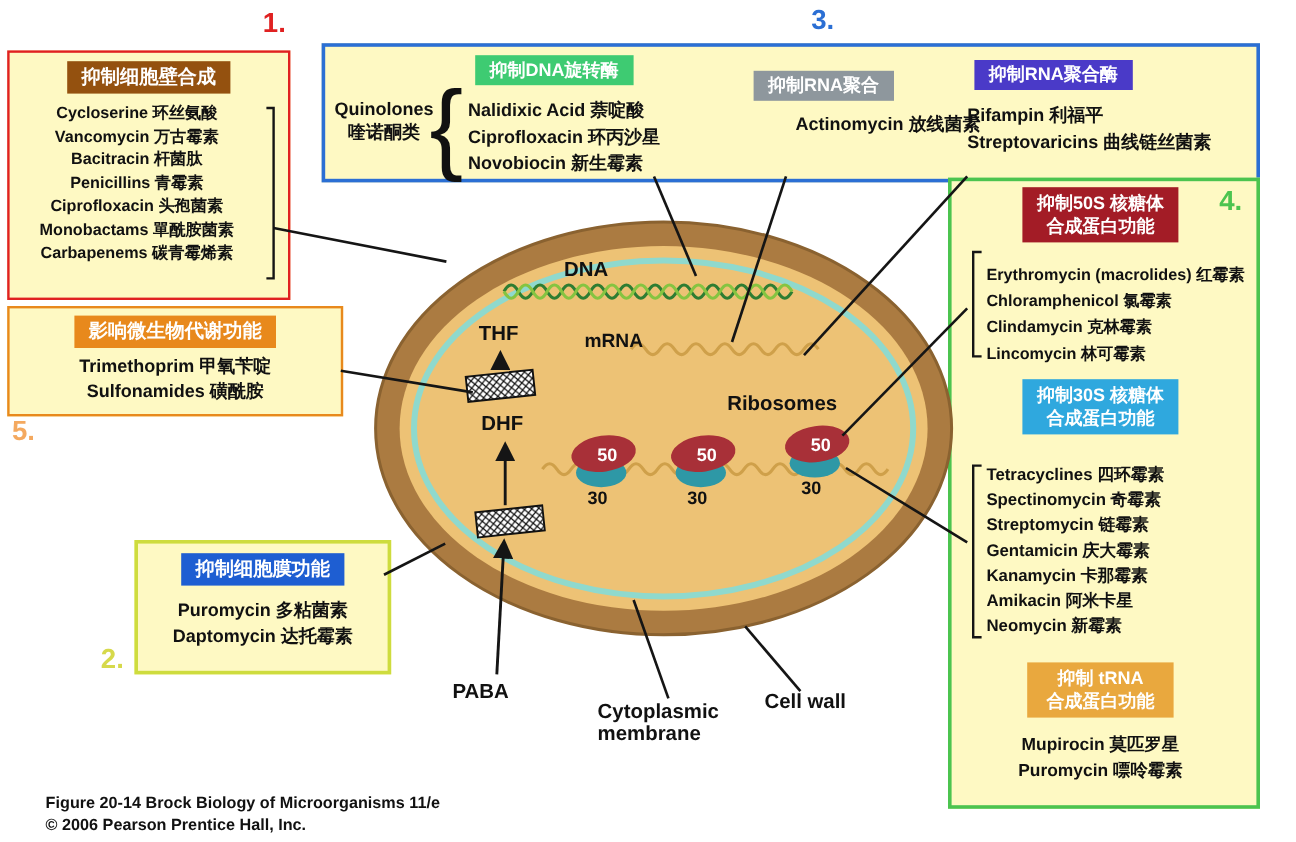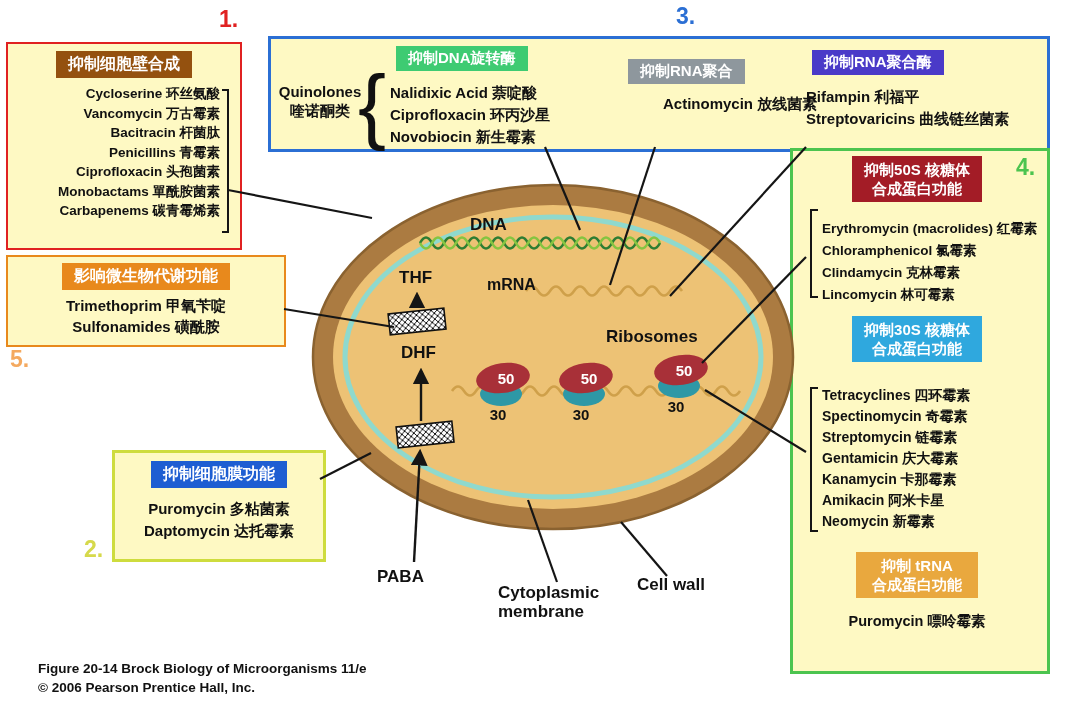--- a/index.html
+++ b/index.html
@@ -23,21 +23,21 @@
 </style>
 </head>
 <body>
 
 <div id="stage">
 
   <div class="box" style="left:6px;top:42px;width:232px;height:204px;border:2px solid var(--red);">
     <div class="center" style="margin-top:7px;">
       <span class="hdr" style="background:var(--brown);">抑制细胞壁合成</span>
     </div>
-    <div class="items right" style="padding:6px 20px 0 0;font-size:13.5px;line-height:19.5px;">
+    <div class="items right" style="padding:6px 20px 0 0;font-size:13.5px;line-height:19.5px;text-align:center;">
       <div>Cycloserine 环丝氨酸</div>
       <div>Vancomycin 万古霉素</div>
       <div>Bacitracin 杆菌肽</div>
       <div>Penicillins 青霉素</div>
       <div>Ciprofloxacin 头孢菌素</div>
       <div>Monobactams 單酰胺菌素</div>
       <div>Carbapenems 碳青霉烯素</div>
     </div>
   </div>
 
@@ -124,20 +124,21 @@
     <div>Neomycin 新霉素</div>
   </div>
 
   <div class="abs center" style="left:790px;top:552px;width:254px;">
     <span class="hdr sm" style="background:var(--orange2);padding:4px 16px;">
       <span class="block">抑制 tRNA</span>
       <span class="block">合成蛋白功能</span>
     </span>
   </div>
   <div class="abs items center" style="left:790px;top:610px;width:254px;font-size:14.5px;line-height:22px;">
+    <div>Mupirocin 莫匹罗星</div>
     <div>Puromycin 嘌呤霉素</div>
   </div>
 
   <svg class="layer-svg" width="1080" height="702" viewBox="0 0 1080 702">
     <defs>
       <pattern id="hatch" width="6" height="6" patternUnits="userSpaceOnUse">
         <rect width="6" height="6" fill="#ffffff"></rect>
         <path d="M0,0 l6,6 M6,0 l-6,6" stroke="#111" stroke-width="1"></path>
       </pattern>
       <marker id="arrow" viewBox="0 0 10 10" refX="8" refY="5" markerWidth="7" markerHeight="7" orient="auto-start-reverse">

